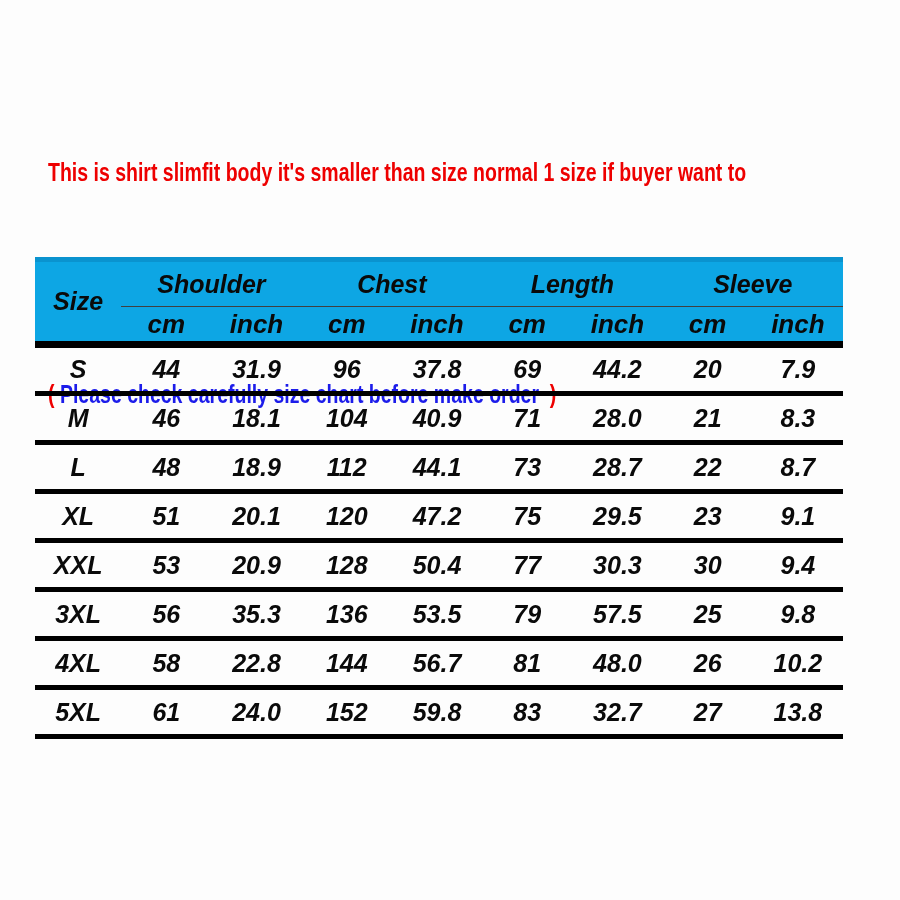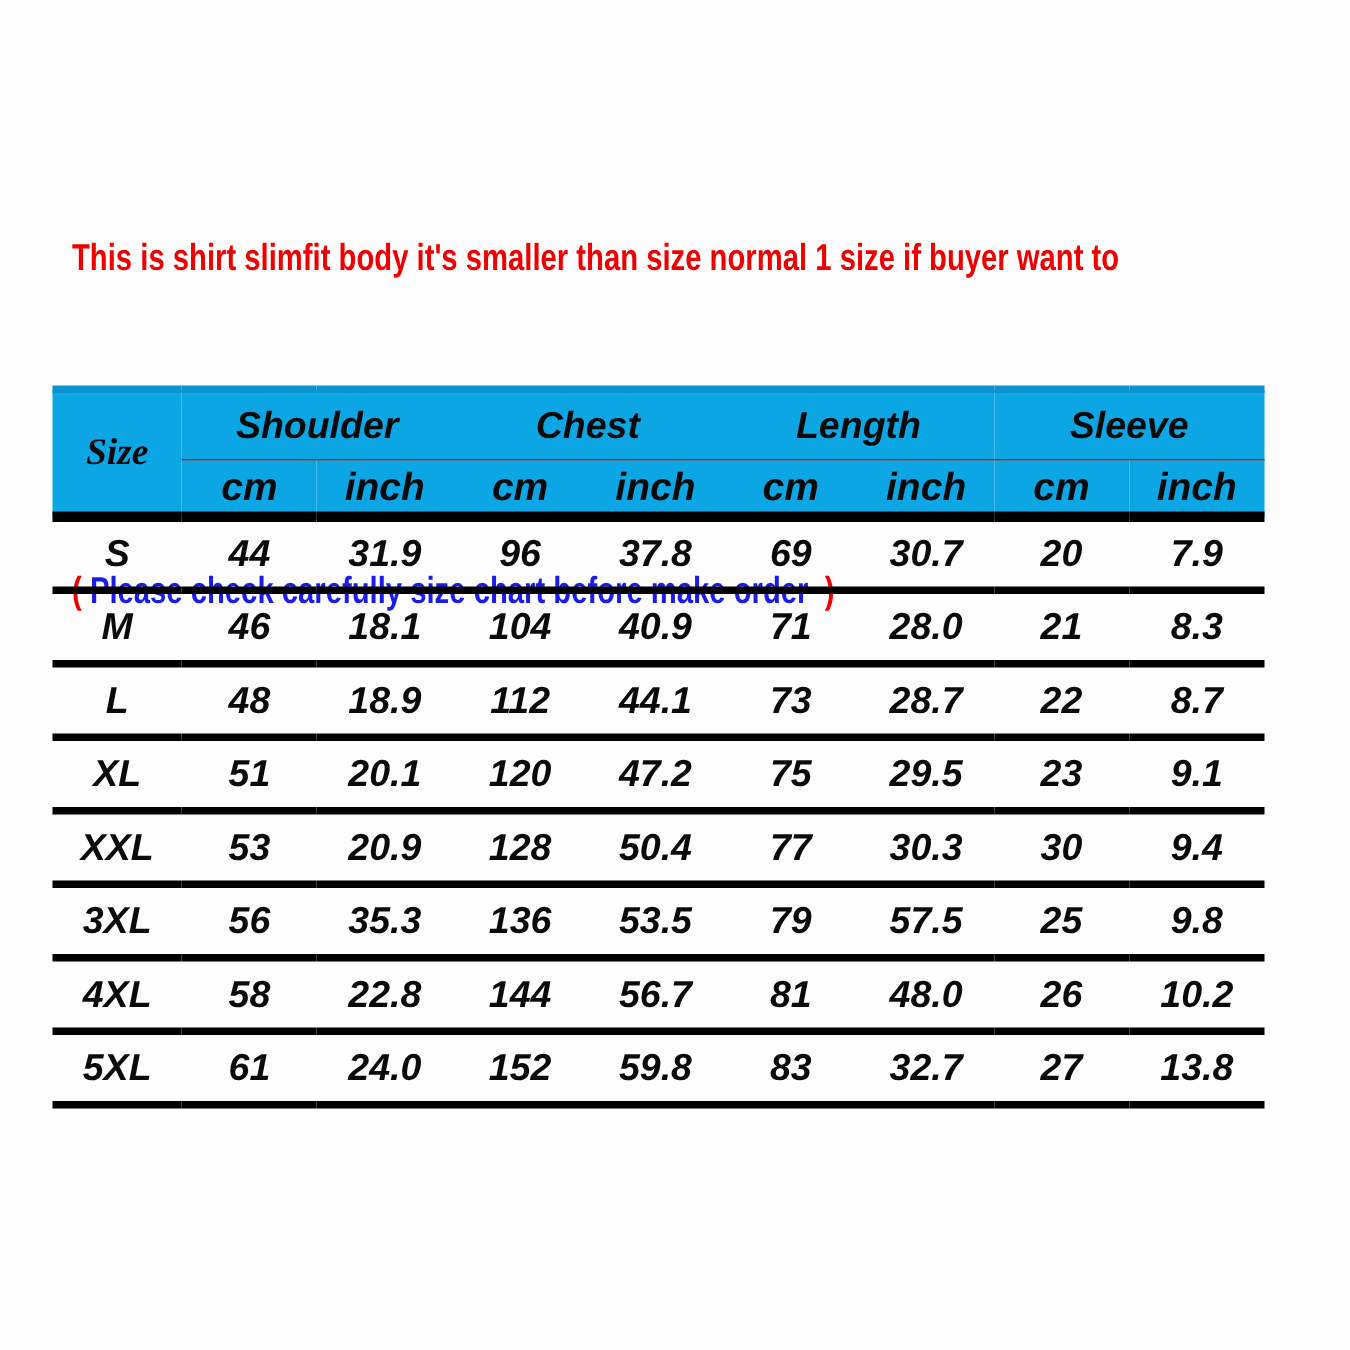--- a/index.html
+++ b/index.html
@@ -49,21 +49,20 @@
     font-weight: bold;
   }
 
   thead th { background: #0da6e4; }
   thead tr.group-row th { height: 44px; font-size: 25px; }
   thead th.group { border-bottom: 1px solid #404040; }
   thead tr.sub-row th { height: 34px; font-size: 26px; border-bottom: 7px solid #000; }
   thead th.size-head {
     font-size: 25px;
     border-bottom: 7px solid #000;
-    font-family: Liberation Serif, serif;
   }
 
   tbody tr { height: 49px; }
   tbody th, tbody td {
     font-size: 25px;
     border-bottom: 5px solid #000;
     background: transparent;
   }
 </style>
 </head>
@@ -107,21 +106,21 @@
     </tr>
   </thead>
   <tbody>
     <tr>
       <th>S</th>
       <td>44</td>
       <td>31.9</td>
       <td>96</td>
       <td>37.8</td>
       <td>69</td>
-      <td>30.7</td>
+      <td>44.2</td>
       <td>20</td>
       <td>7.9</td>
     </tr>
     <tr>
       <th>M</th>
       <td>46</td>
       <td>18.1</td>
       <td>104</td>
       <td>40.9</td>
       <td>71</td>

